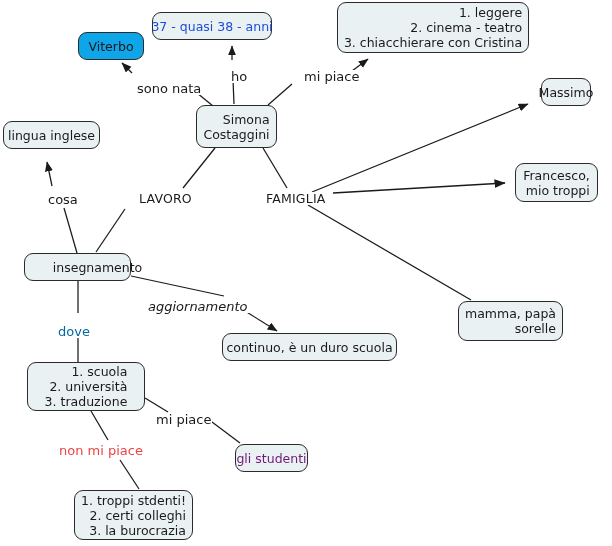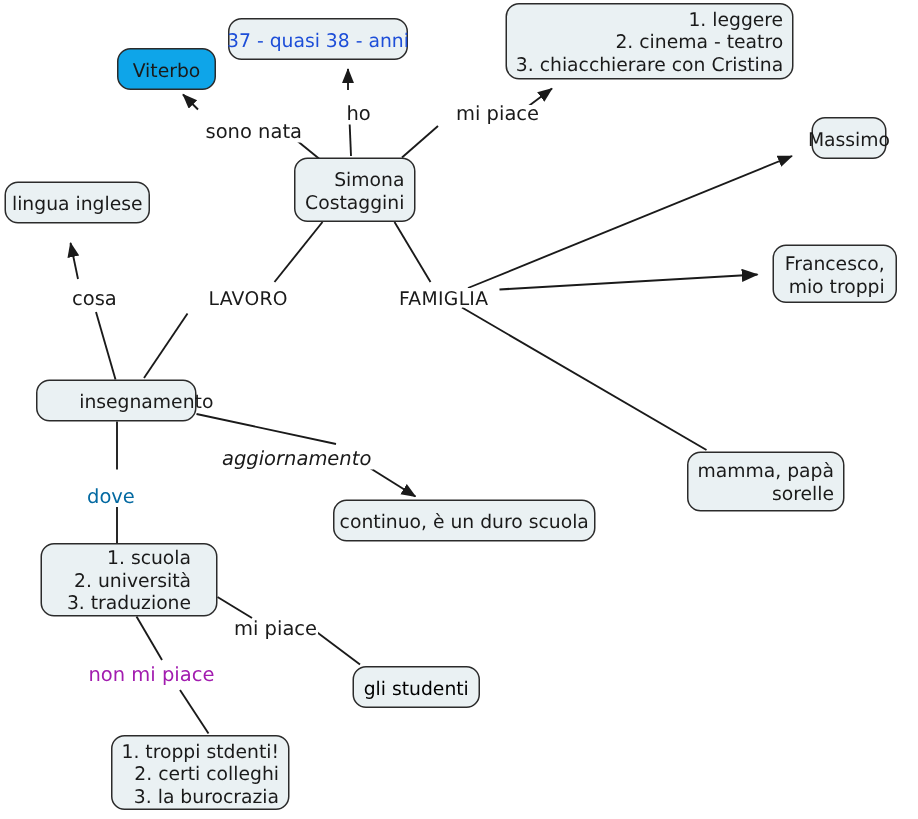--- a/index.html
+++ b/index.html
@@ -114,31 +114,31 @@
 Costaggini</div>
       <div class="node" style="left: 515px; top: 163px; width: 83px; height: 39px; background: rgb(234, 241, 243); border-color: rgb(43, 43, 43); color: rgb(26, 26, 26);">Francesco,
 mio troppi</div>
       <div class="node" style="left: 24px; top: 253px; width: 107px; height: 28px; background: rgb(234, 241, 243); border-color: rgb(43, 43, 43); color: rgb(26, 26, 26); padding-left: 40px;">insegnamento</div>
       <div class="node" style="left: 458px; top: 301px; width: 105px; height: 40px; background: rgb(234, 241, 243); border-color: rgb(43, 43, 43); color: rgb(26, 26, 26);">mamma, papà
 sorelle</div>
       <div class="node" style="left: 222px; top: 333px; width: 175px; height: 28px; background: rgb(234, 241, 243); border-color: rgb(43, 43, 43); color: rgb(26, 26, 26);">continuo, è un duro scuola</div>
       <div class="node" style="left: 27px; top: 362px; width: 118px; height: 49px; background: rgb(234, 241, 243); border-color: rgb(43, 43, 43); color: rgb(26, 26, 26);">1. scuola
 2. università
 3. traduzione</div>
-      <div class="node" style="left: 235px; top: 444px; width: 85px; height: 28px; background: rgb(234, 241, 243); border-color: rgb(43, 43, 43); color: #000000;">gli studenti</div>
+      <div class="node" style="left: 235px; top: 444px; width: 73px; height: 28px; background: rgb(234, 241, 243); border-color: rgb(43, 43, 43); color: #701a75;">gli studenti</div>
       <div class="node" style="left: 74px; top: 490px; width: 119px; height: 50px; background: rgb(234, 241, 243); border-color: rgb(43, 43, 43); color: rgb(26, 26, 26);">1. troppi stdenti!
 2. certi colleghi
 3. la burocrazia</div>
     </div>
   <div id="labels">
       <div class="edge-label" style="left: 136px; top: 82px; color: rgb(26, 26, 26);">sono nata</div>
       <div class="edge-label" style="left: 230px; top: 70px; color: rgb(26, 26, 26);">ho</div>
       <div class="edge-label" style="left: 303px; top: 70px; color: rgb(26, 26, 26);">mi piace</div>
       <div class="edge-label caps" style="left: 126px; top: 192px; color: rgb(26, 26, 26); margin-left: 12px;">LAVORO</div>
       <div class="edge-label caps" style="left: 265px; top: 192px; color: rgb(26, 26, 26);">FAMIGLIA</div>
       <div class="edge-label" style="left: 47px; top: 193px; color: rgb(26, 26, 26);">cosa</div>
       <div class="edge-label" style="left: 57px; top: 325px; color: #0369a1;">dove</div>
       <div class="edge-label" style="left: 147px; top: 300px; color: rgb(26, 26, 26); font-style: italic;">aggiornamento</div>
       <div class="edge-label" style="left: 155px; top: 413px; color: rgb(26, 26, 26);">mi piace</div>
-      <div class="edge-label" style="left: 58px; top: 444px; color: #a21caf;">non mi piace</div>
+      <div class="edge-label" style="left: 58px; top: 444px; color: #ef4444;">non mi piace</div>
     </div>
 
 </div>
 
 </body></html>

